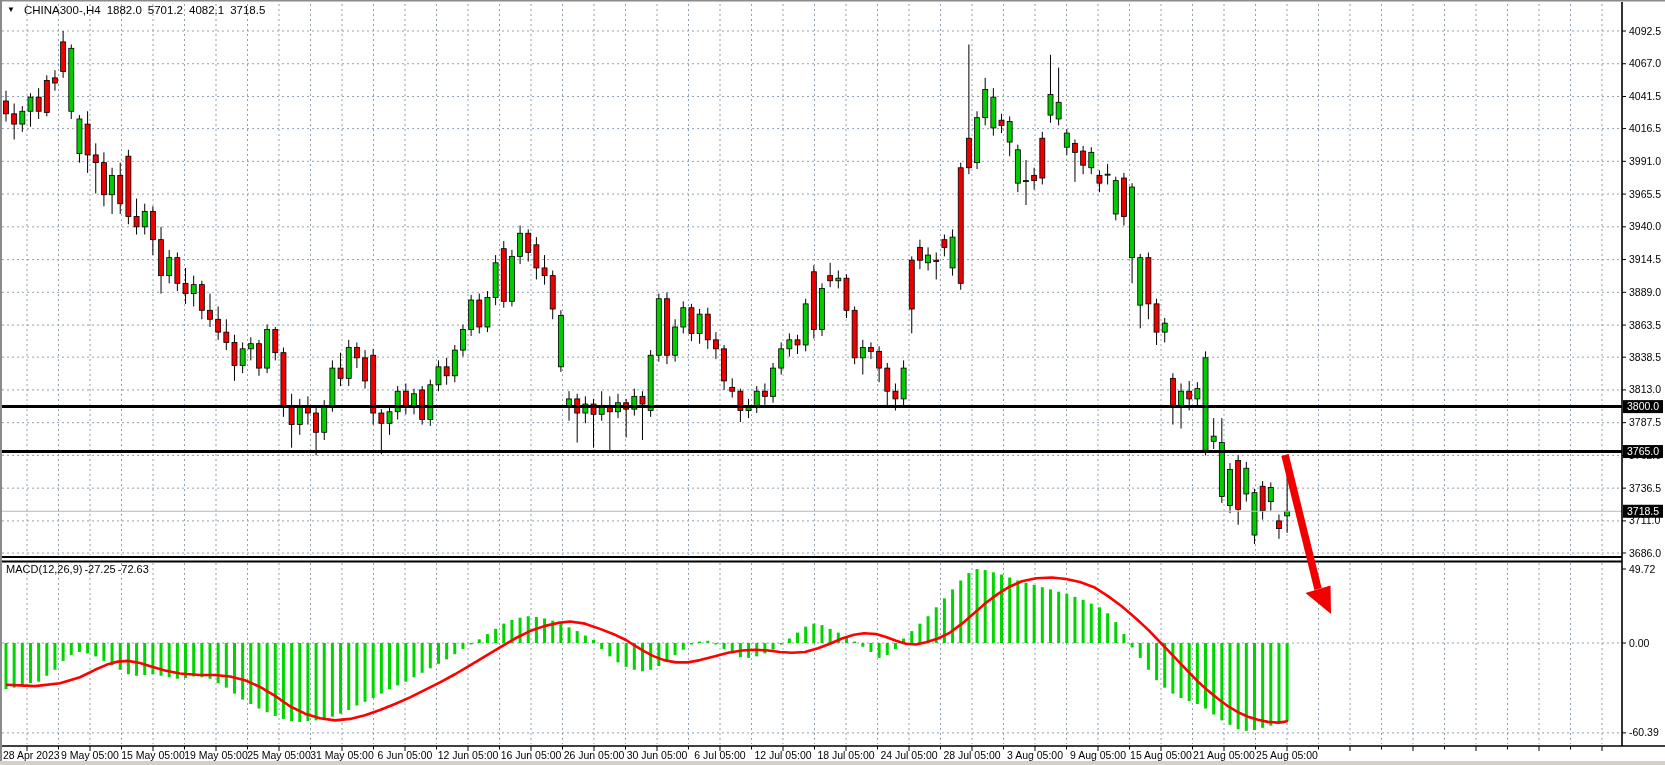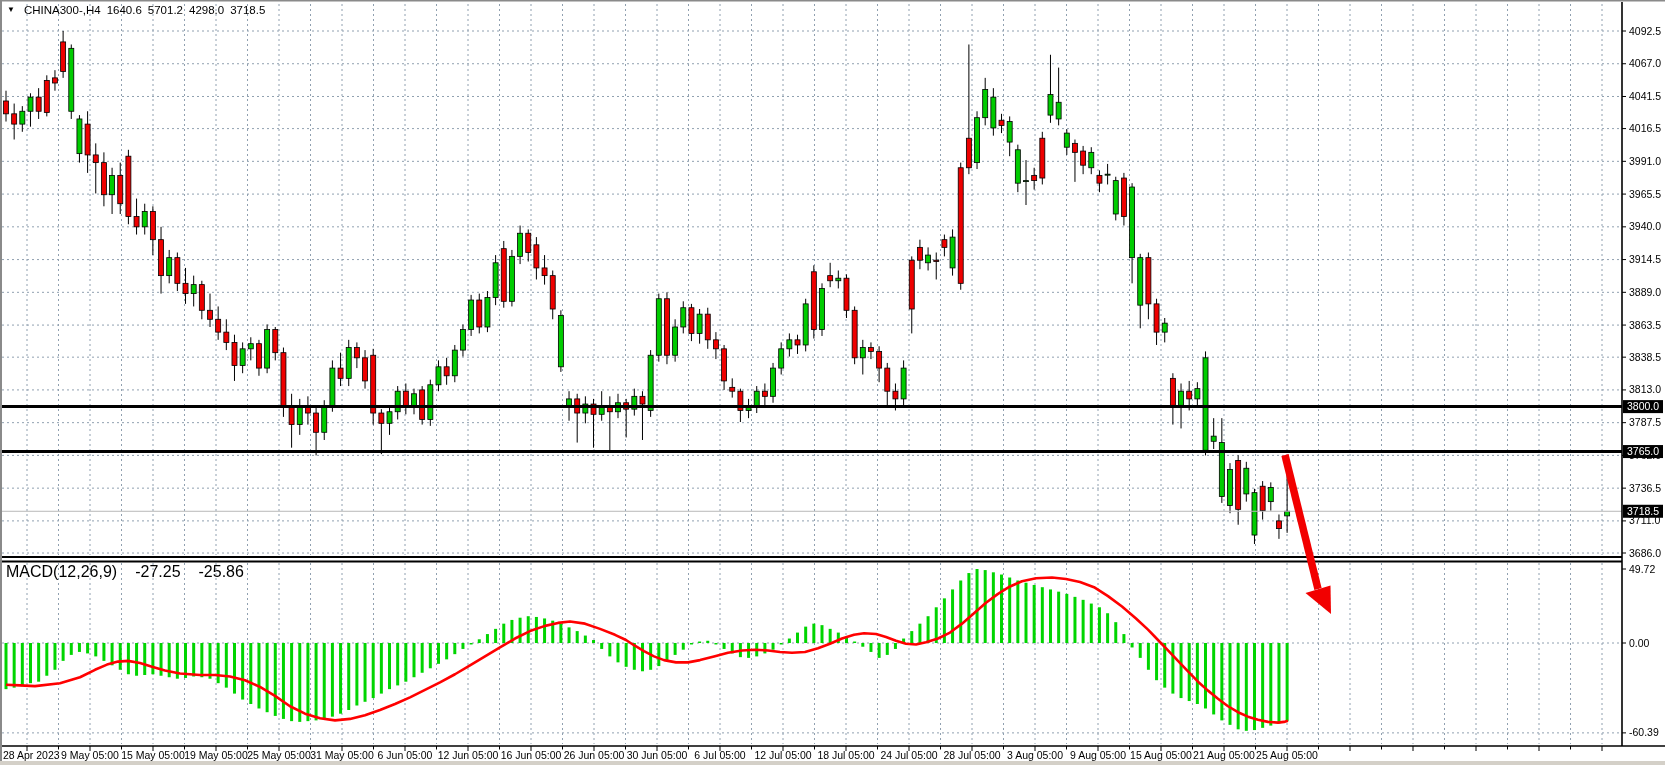--- a/index.html
+++ b/index.html
@@ -3,22 +3,22 @@
 <meta charset="utf-8">
 <style>
   html,body{margin:0;padding:0;background:#fff;}
   .window{position:relative;width:1665px;height:765px;background:#ffffff;
           font-family:"Liberation Sans",sans-serif;overflow:hidden;}
   svg{position:absolute;left:0;top:0;}
   .title-overlay{position:absolute;left:7px;top:4px;display:flex;align-items:center;
                  gap:9px;font-size:11.5px;color:#000;white-space:nowrap;}
   .title-overlay .tri{font-size:8px;line-height:1;}
   .title-overlay .num{margin-left:-3px;}
-  .macd-overlay{position:absolute;left:6px;top:563px;display:flex;gap:18px;
-                font-size:16px;color:#000;white-space:nowrap;}
+  .macd-overlay{position:absolute;left:6px;top:563px;display:flex;gap:2px;
+                font-size:11px;color:#000;white-space:nowrap;}
 </style>
 </head>
 <body>
 
 <div class="window">
   <svg id="cv" width="1665" height="765" viewBox="0 0 1665 765">
       <rect x="0" y="0" width="1665" height="765" fill="#ffffff"></rect>
       <g>
         <line x1="27" y1="4" x2="27" y2="555" stroke="#90A0B0" stroke-width="1" stroke-dasharray="2,3"></line>
         <line x1="27" y1="563" x2="27" y2="744" stroke="#90A0B0" stroke-width="1" stroke-dasharray="2,3"></line>
@@ -763,24 +763,24 @@
       </g>
       <g>
         <line x1="1285" y1="455" x2="1318" y2="589" stroke="#F20000" stroke-width="7.5"></line>
         <polygon points="1331,614 1305.5,593 1330.5,585.5" fill="#F20000"></polygon>
       </g>
     </svg>
 
   <div class="title-overlay">
     <span class="tri">▼</span>
     <span>CHINA300-,H4</span>
-    <span class="num">1640.6</span>
+    <span class="num">1882.0</span>
     <span class="num">5701.2</span>
-    <span class="num">4298.0</span>
+    <span class="num">4082.1</span>
     <span class="num">3718.5</span>
   </div>
 
   <div class="macd-overlay">
     <span>MACD(12,26,9)</span>
     <span>-27.25</span>
-    <span>-25.86</span>
+    <span>-72.63</span>
   </div>
 </div>
 
 </body></html>

